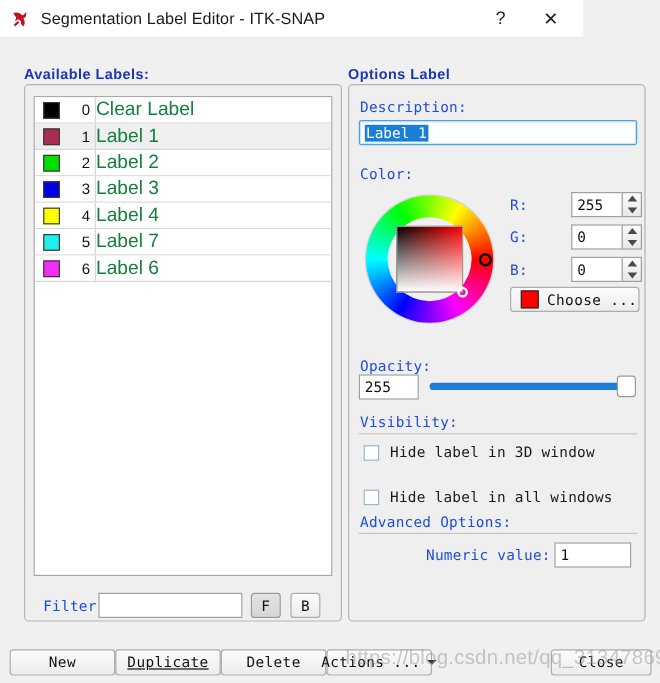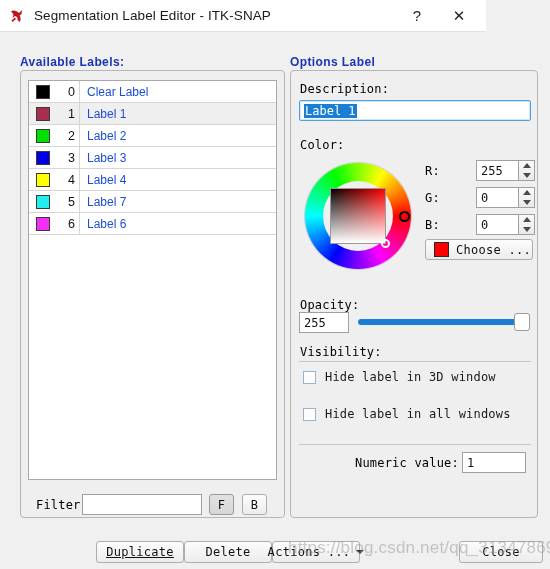--- a/index.html
+++ b/index.html
@@ -91,34 +91,33 @@
   .idx-cell {
     width: 18px; text-align: right;
     padding-right: 4px;
     font-family: "Liberation Sans", sans-serif;
     font-size: 12.5px; color: #111;
     flex: none;
   }
   .name-cell {
     flex: 1;
     border-left: 1px solid #d6d6d6;
-    padding-left: 7px;
     height: 100%;
     display: flex; align-items: center;
     font-family: "Liberation Sans", sans-serif;
-    font-size: 12px; color: #1d4ed8;
+    font-size: 16px; color: #15803d;
     white-space: nowrap; overflow: hidden;
   }
 
   
   .mono-lbl {
     position: absolute;
     font-family: "DejaVu Sans Mono", monospace;
     font-size: 12px;
-    color: #000000;
+    color: #1d4ed8;
     white-space: nowrap;
     letter-spacing: 0.2px;
   }
   .txtfield {
     position: absolute;
     background: #ffffff;
     border: 1px solid #a0a0a0;
     box-sizing: border-box;
     display: flex; align-items: center;
     padding-left: 4px;
@@ -427,27 +426,29 @@
   <div class="cbrow" style="left:303px; top:370px;">
     <div class="cbox"></div>
     <div class="cblabel">Hide label in 3D window</div>
   </div>
 
   <div class="cbrow" style="left:303px; top:407px;">
     <div class="cbox"></div>
     <div class="cblabel">Hide label in all windows</div>
   </div>
 
+  <div class="mono-lbl" style="left:300px; top:428px;">Advanced Options:</div>
   <div class="hrule" style="left:299px; top:444px; width:232px;"></div>
 
   <div class="mono-lbl" style="left:355px; top:456px;">Numeric value:</div>
   <div class="txtfield" style="left:462px; top:452px; width:64px; height:21px;">
     <span>1</span>
   </div>
 
+  <div class="btn" style="left:8px; top:541px; width:88px; height:22px;">New</div>
   <div class="btn" style="left:96px; top:541px; width:88px; height:22px;text-decoration:underline;">Duplicate</div>
   <div class="btn" style="left:184px; top:541px; width:88px; height:22px;">Delete</div>
   <div class="btn" style="left:272px; top:541px; width:88px; height:22px;">
     <span>Actions ...</span>
     <span class="caret-dn"></span>
   </div>
   <div class="btn" style="left:459px; top:541px; width:84px; height:22px;">Close</div>
 
   <div class="watermark">https://blog.csdn.net/qq_31347869</div>
 

